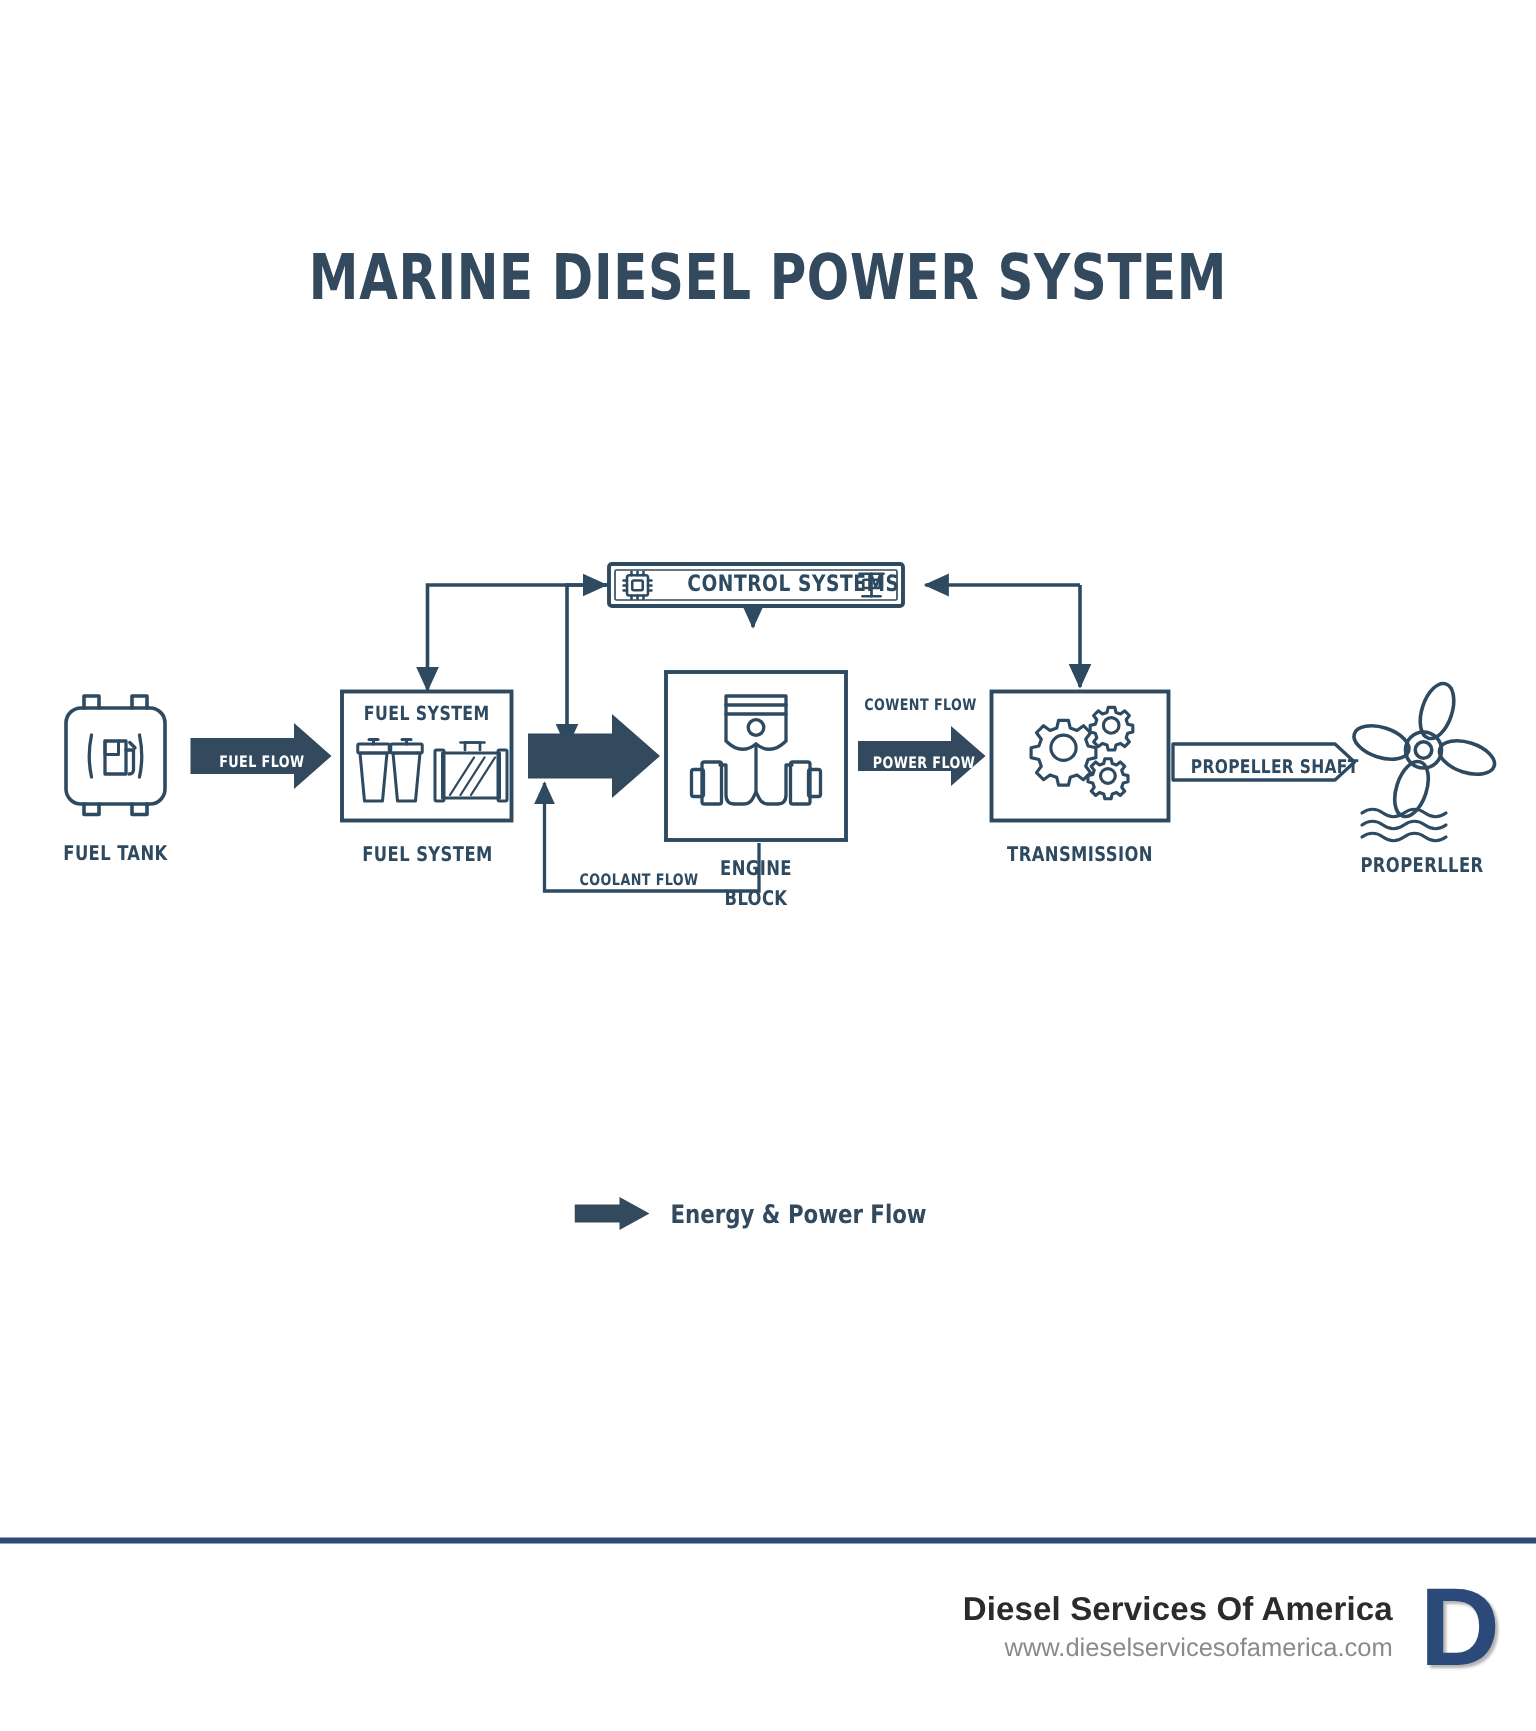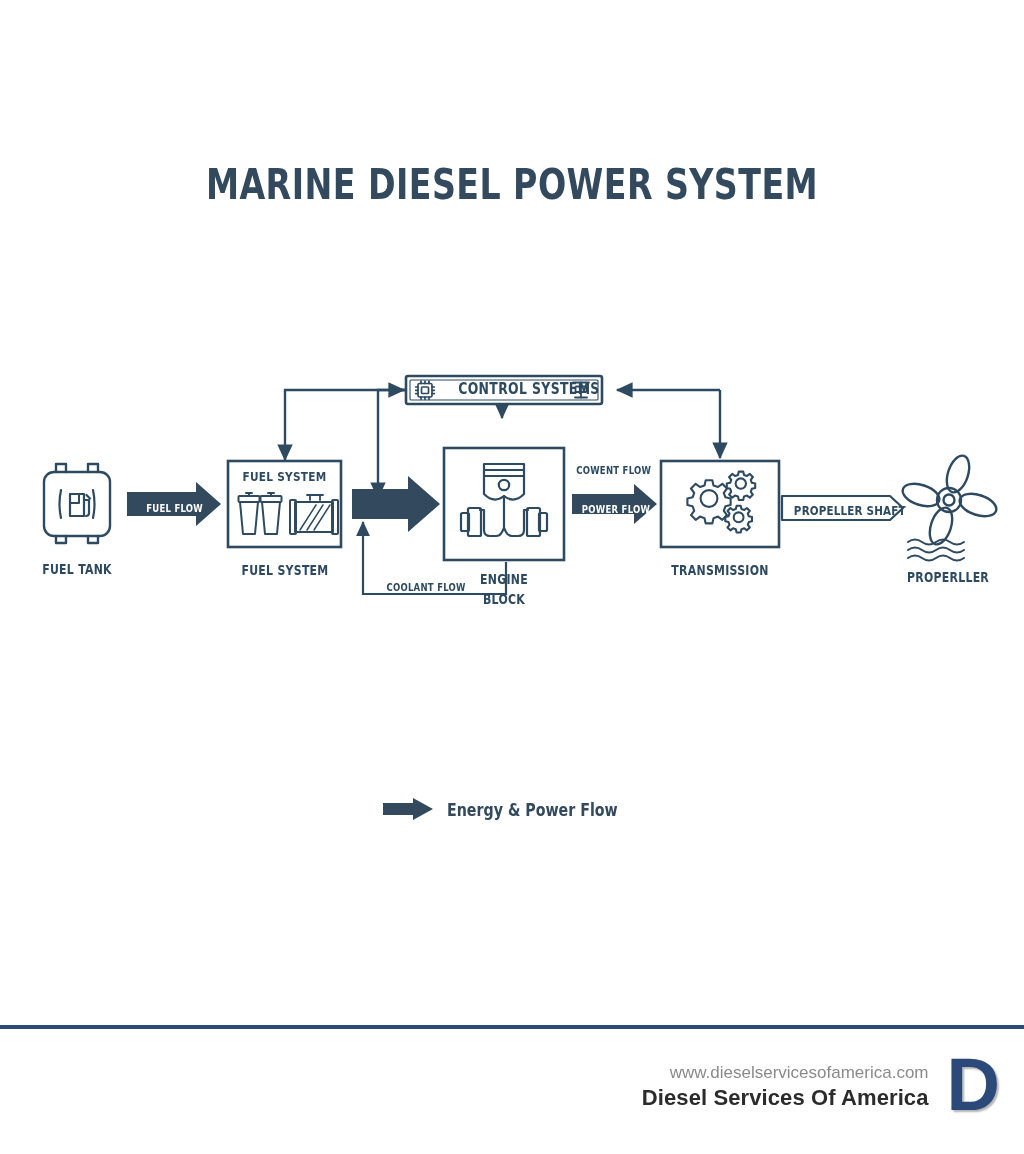--- a/index.html
+++ b/index.html
@@ -354,19 +354,19 @@
     <svg width="50" height="22" viewBox="0 0 50 22">
       <path d="M0,5 L30,5 L30,0 L50,11 L30,22 L30,17 L0,17 Z" fill="#32495e"></path>
     </svg>
     <div id="legend-text">Energy &amp; Power Flow</div>
   </div>
 
   <div id="footer-divider"></div>
 
   <div id="footer">
     <div id="footer-text">
+      <div id="footer-company">Diesel Services Of America</div>
       <div id="footer-url">www.dieselservicesofamerica.com</div>
-      <div id="footer-company">Diesel Services Of America</div>
     </div>
     <div id="footer-logo">D</div>
   </div>
 
 </div>
 
 </body></html>

